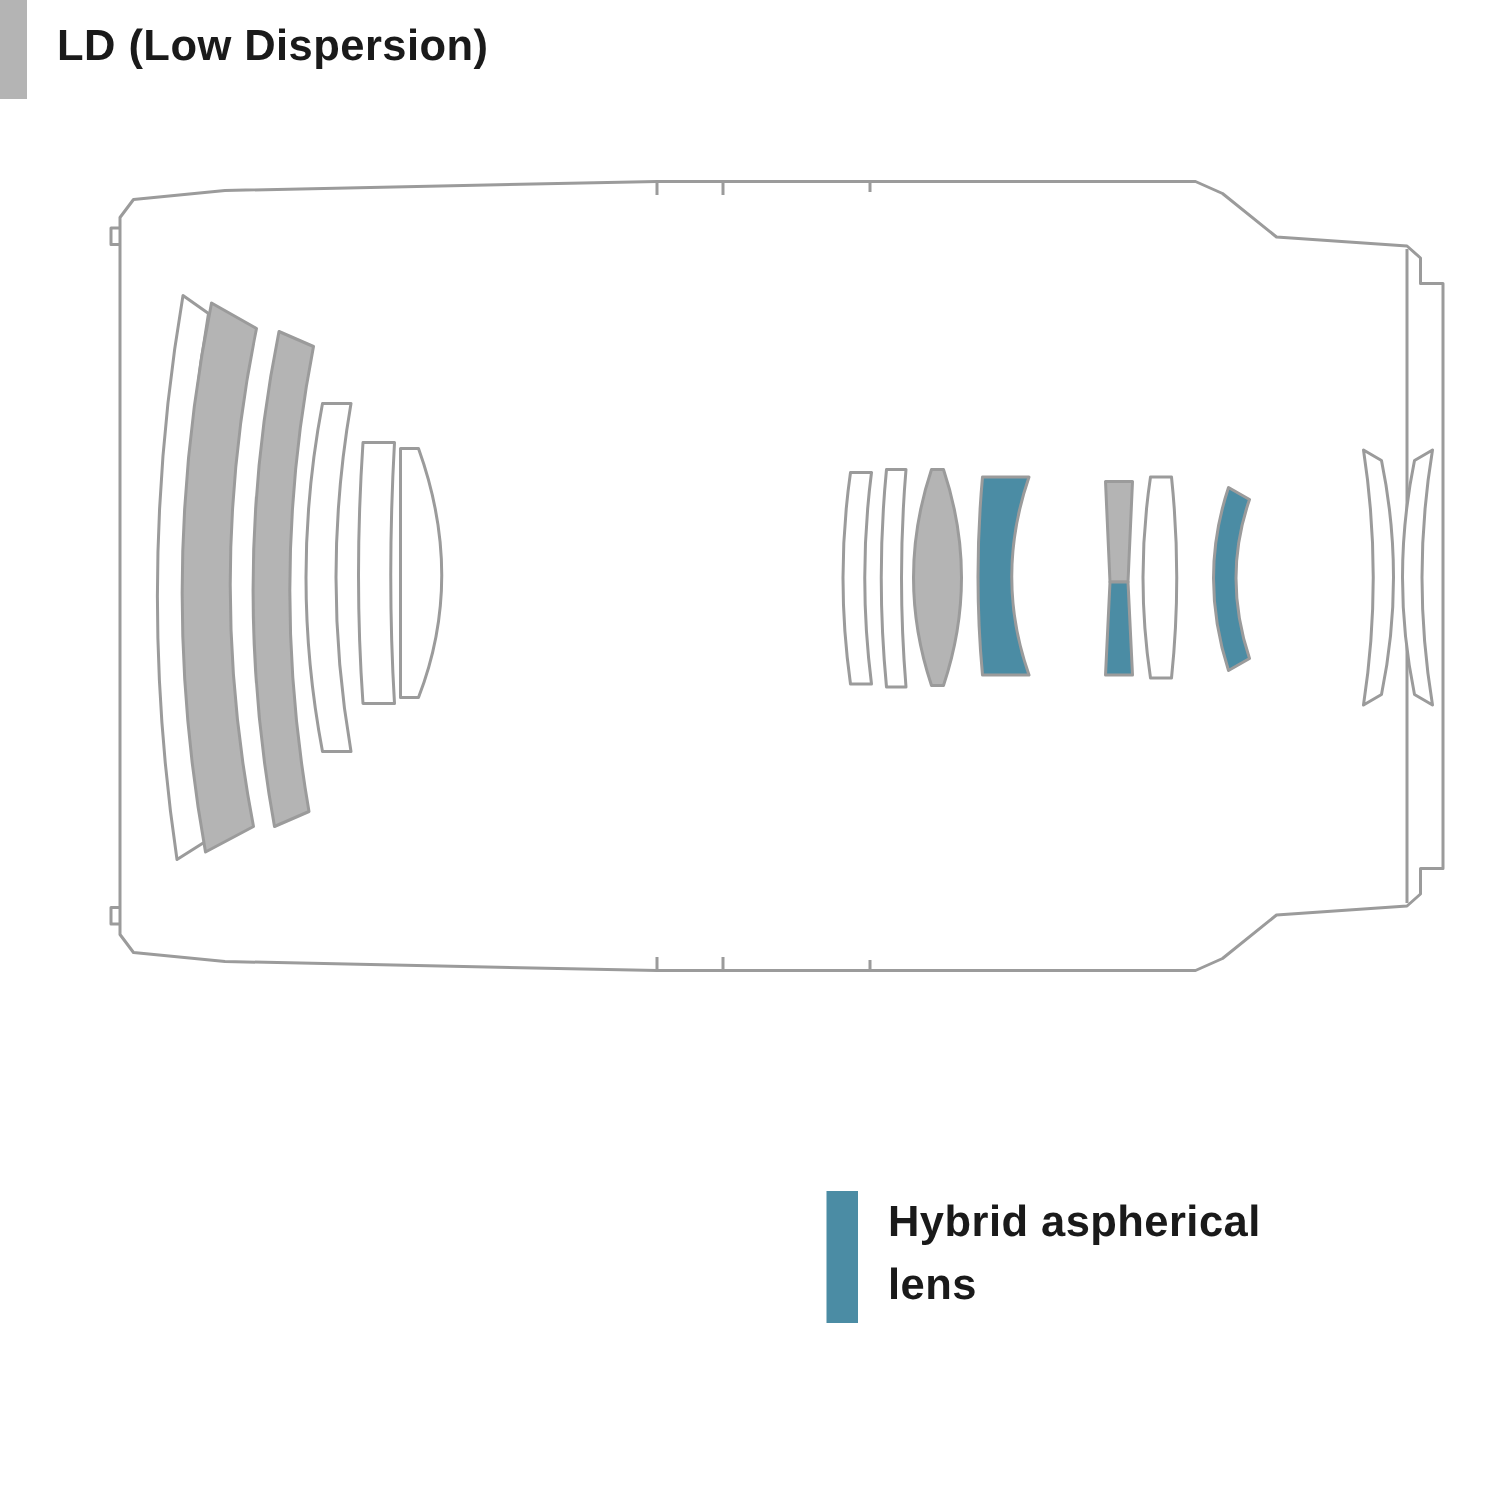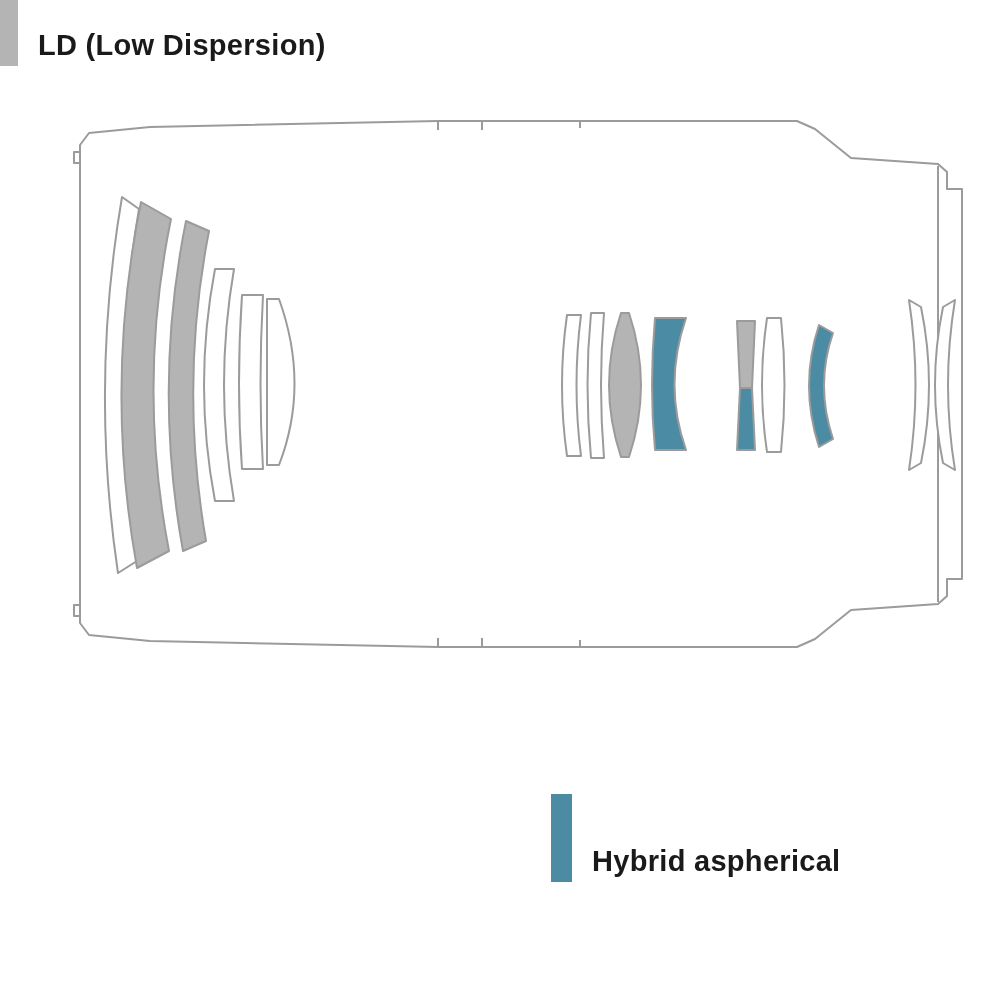--- a/index.html
+++ b/index.html
@@ -1,19 +1,19 @@
 <!DOCTYPE html>
 <html><head>
 <meta charset="utf-8">
 <style>
   html, body { margin: 0; padding: 0; background: #ffffff; }
   body { width: 1000px; height: 1000px; font-family: "Liberation Sans", sans-serif; }
   .page { position: relative; width: 1000px; height: 1000px; background: #ffffff; overflow: hidden; }
   .diagram-svg { position: absolute; top: 0; left: 0; }
-  .legend-item { position: absolute; display: flex; align-items: flex-end; }
+  .legend-item { position: absolute; display: flex; align-items: center; }
   .swatch { flex: none; }
   .legend-text {
     font-weight: bold;
     font-size: 29px;
     line-height: 42px;
     color: #1a1a1a;
     letter-spacing: 0.3px;
     margin-left: 20px;
     margin-top: -4px;
     white-space: nowrap;
@@ -74,16 +74,17 @@
     <div class="swatch" style="width: 18px; height: 66px; background-color: rgb(180, 180, 180);"></div>
     <div class="legend-text" style="color: rgb(26, 26, 26);">
       <span>LD (Low Dispersion)</span>
     </div>
   </div>
 
   <div class="legend-item" style="left:551px; top:794px;">
     <div class="swatch" style="width: 21px; height: 88px; background-color: rgb(75, 140, 164);"></div>
     <div class="legend-text" style="color: rgb(26, 26, 26);">
       <span>Hybrid aspherical</span>
+      <span>lens</span>
     </div>
   </div>
 
 </div>
 
 </body></html>

